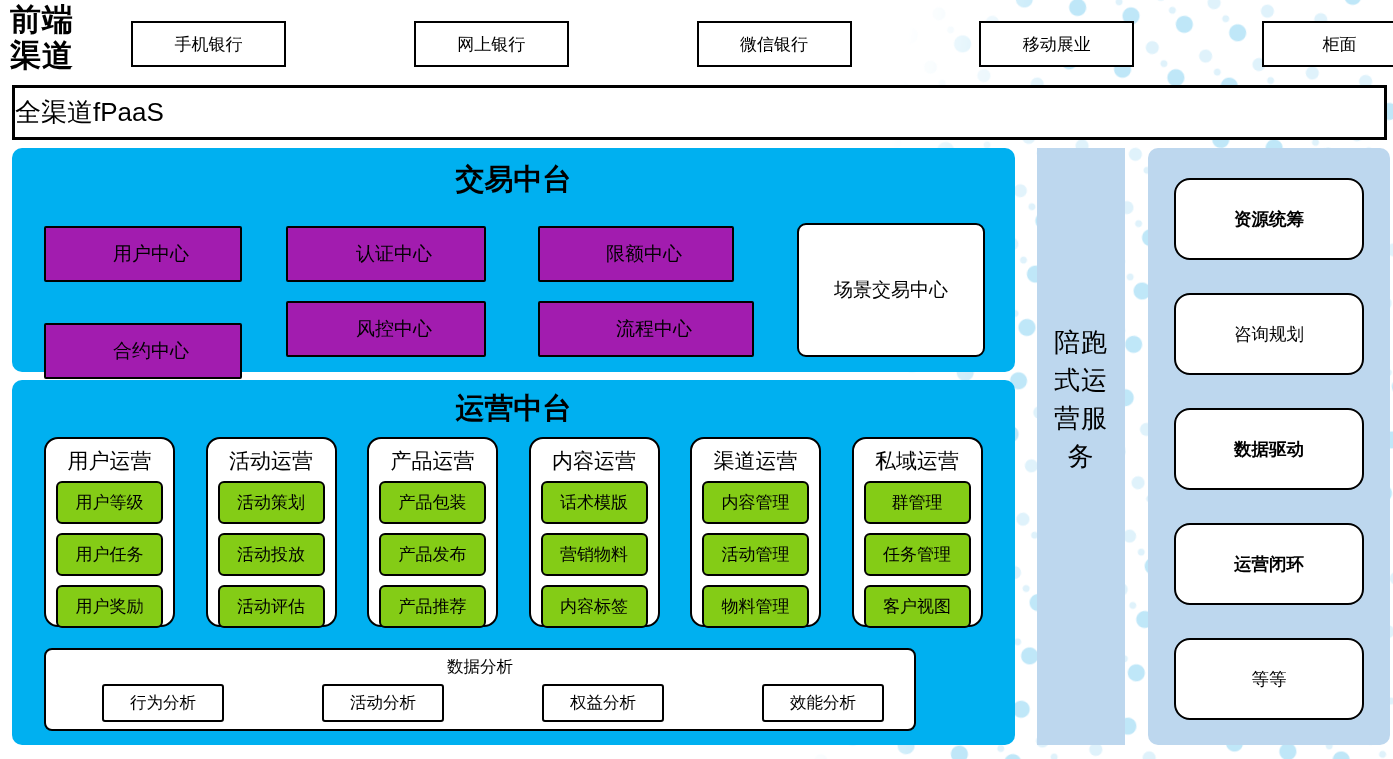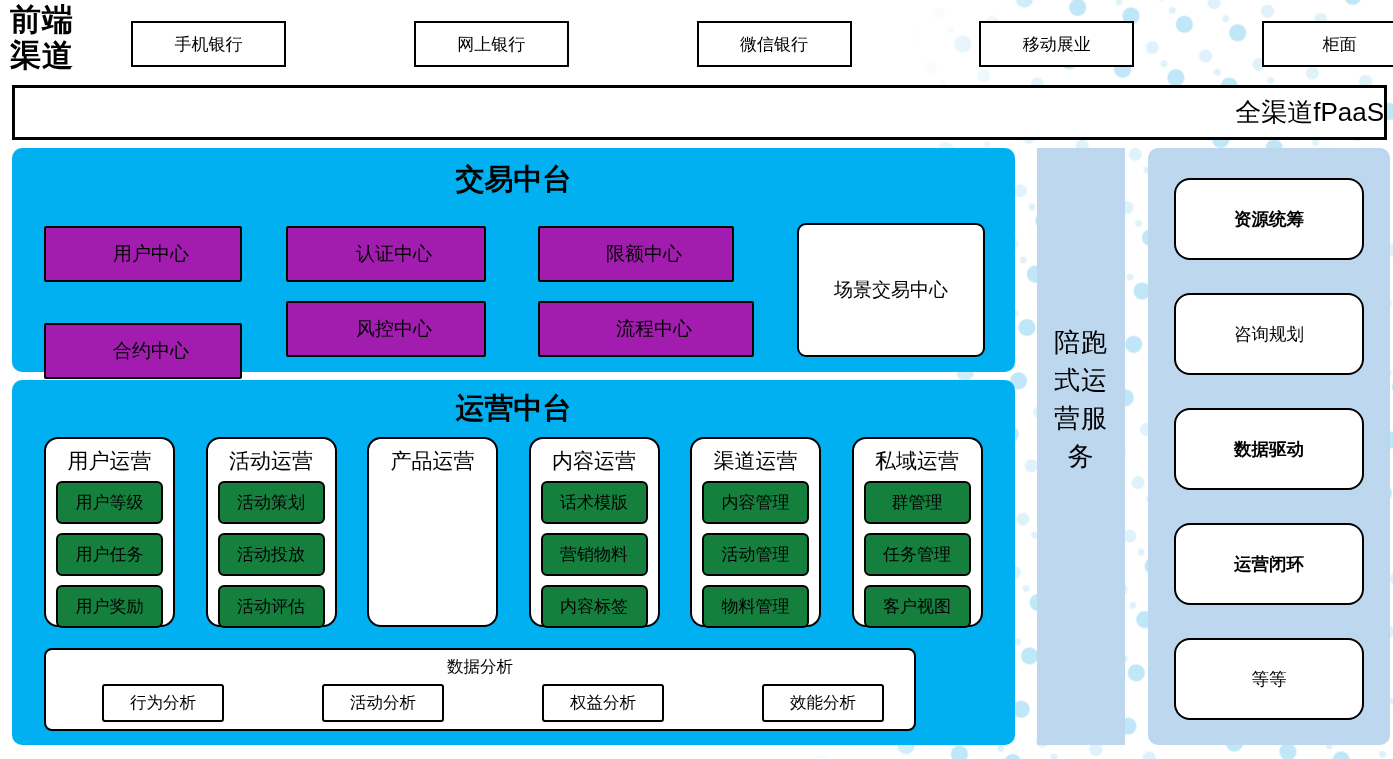--- a/index.html
+++ b/index.html
@@ -37,21 +37,21 @@
   }
   
   .channels{left:95px;top:21px;width:1286px;height:46px;display:flex;justify-content:space-between;padding-left:36px;}
   .chbox{
     width:155px;height:46px;box-sizing:border-box;background:#fff;border:2.5px solid var(--border);
     display:flex;align-items:center;justify-content:center;font-size:17px;
   }
   
   .fpaas{
     left:12px;top:85px;width:1375px;height:55px;box-sizing:border-box;background:#fff;
-    border:3px solid var(--border);display:flex;align-items:center;justify-content:flex-end;
+    border:3px solid var(--border);display:flex;align-items:center;justify-content:flex-start;
     font-size:26px;
   }
   
   .bluesec{background:var(--bright-blue);border-radius:10px;}
   .tx{left:12px;top:148px;width:1003px;height:224px;}
   .ops{left:12px;top:380px;width:1003px;height:365px;}
   .sec-title{
     position:absolute;left:0;right:0;text-align:center;
     font-size:29px;font-weight:bold;
   }
@@ -76,21 +76,21 @@
   
   .ops-cols{position:absolute;left:32px;top:57px;display:flex;gap:30.5px;}
   .opcol{
     width:131px;height:190px;box-sizing:border-box;background:#fff;
     border:2.5px solid var(--border);border-radius:14px;
     display:flex;flex-direction:column;align-items:center;
   }
   .opcol-title{font-size:21px;margin:8px 0 6px;}
   .opcol-items{display:flex;flex-direction:column;gap:9px;width:100%;align-items:center;}
   .opitem{
-    width:107px;height:43px;box-sizing:border-box;background:#15803d;border:2px solid var(--border);
+    width:107px;height:43px;box-sizing:border-box;background:#84cc16;border:2px solid var(--border);
     border-radius:6px;display:flex;align-items:center;justify-content:center;font-size:17px;
   }
   
   .analysis{
     position:absolute;left:32px;top:268px;width:872px;height:83px;box-sizing:border-box;
     background:#fff;border:2.5px solid var(--border);border-radius:8px;
   }
   .analysis-title{text-align:center;font-size:16.5px;margin-top:6px;}
   .analysis-items{
     position:absolute;left:0;right:0;top:34px;display:flex;
@@ -173,20 +173,25 @@
         <div class="opcol">
           <div class="opcol-title">活动运营</div>
           <div class="opcol-items">
             <div class="opitem">活动策划</div>
             <div class="opitem">活动投放</div>
             <div class="opitem">活动评估</div>
           </div>
         </div>
         <div class="opcol">
           <div class="opcol-title">产品运营</div>
+          <div class="opcol-items">
+            <div class="opitem">产品包装</div>
+            <div class="opitem">产品发布</div>
+            <div class="opitem">产品推荐</div>
+          </div>
         </div>
         <div class="opcol">
           <div class="opcol-title">内容运营</div>
           <div class="opcol-items">
             <div class="opitem">话术模版</div>
             <div class="opitem">营销物料</div>
             <div class="opitem">内容标签</div>
           </div>
         </div>
         <div class="opcol">

